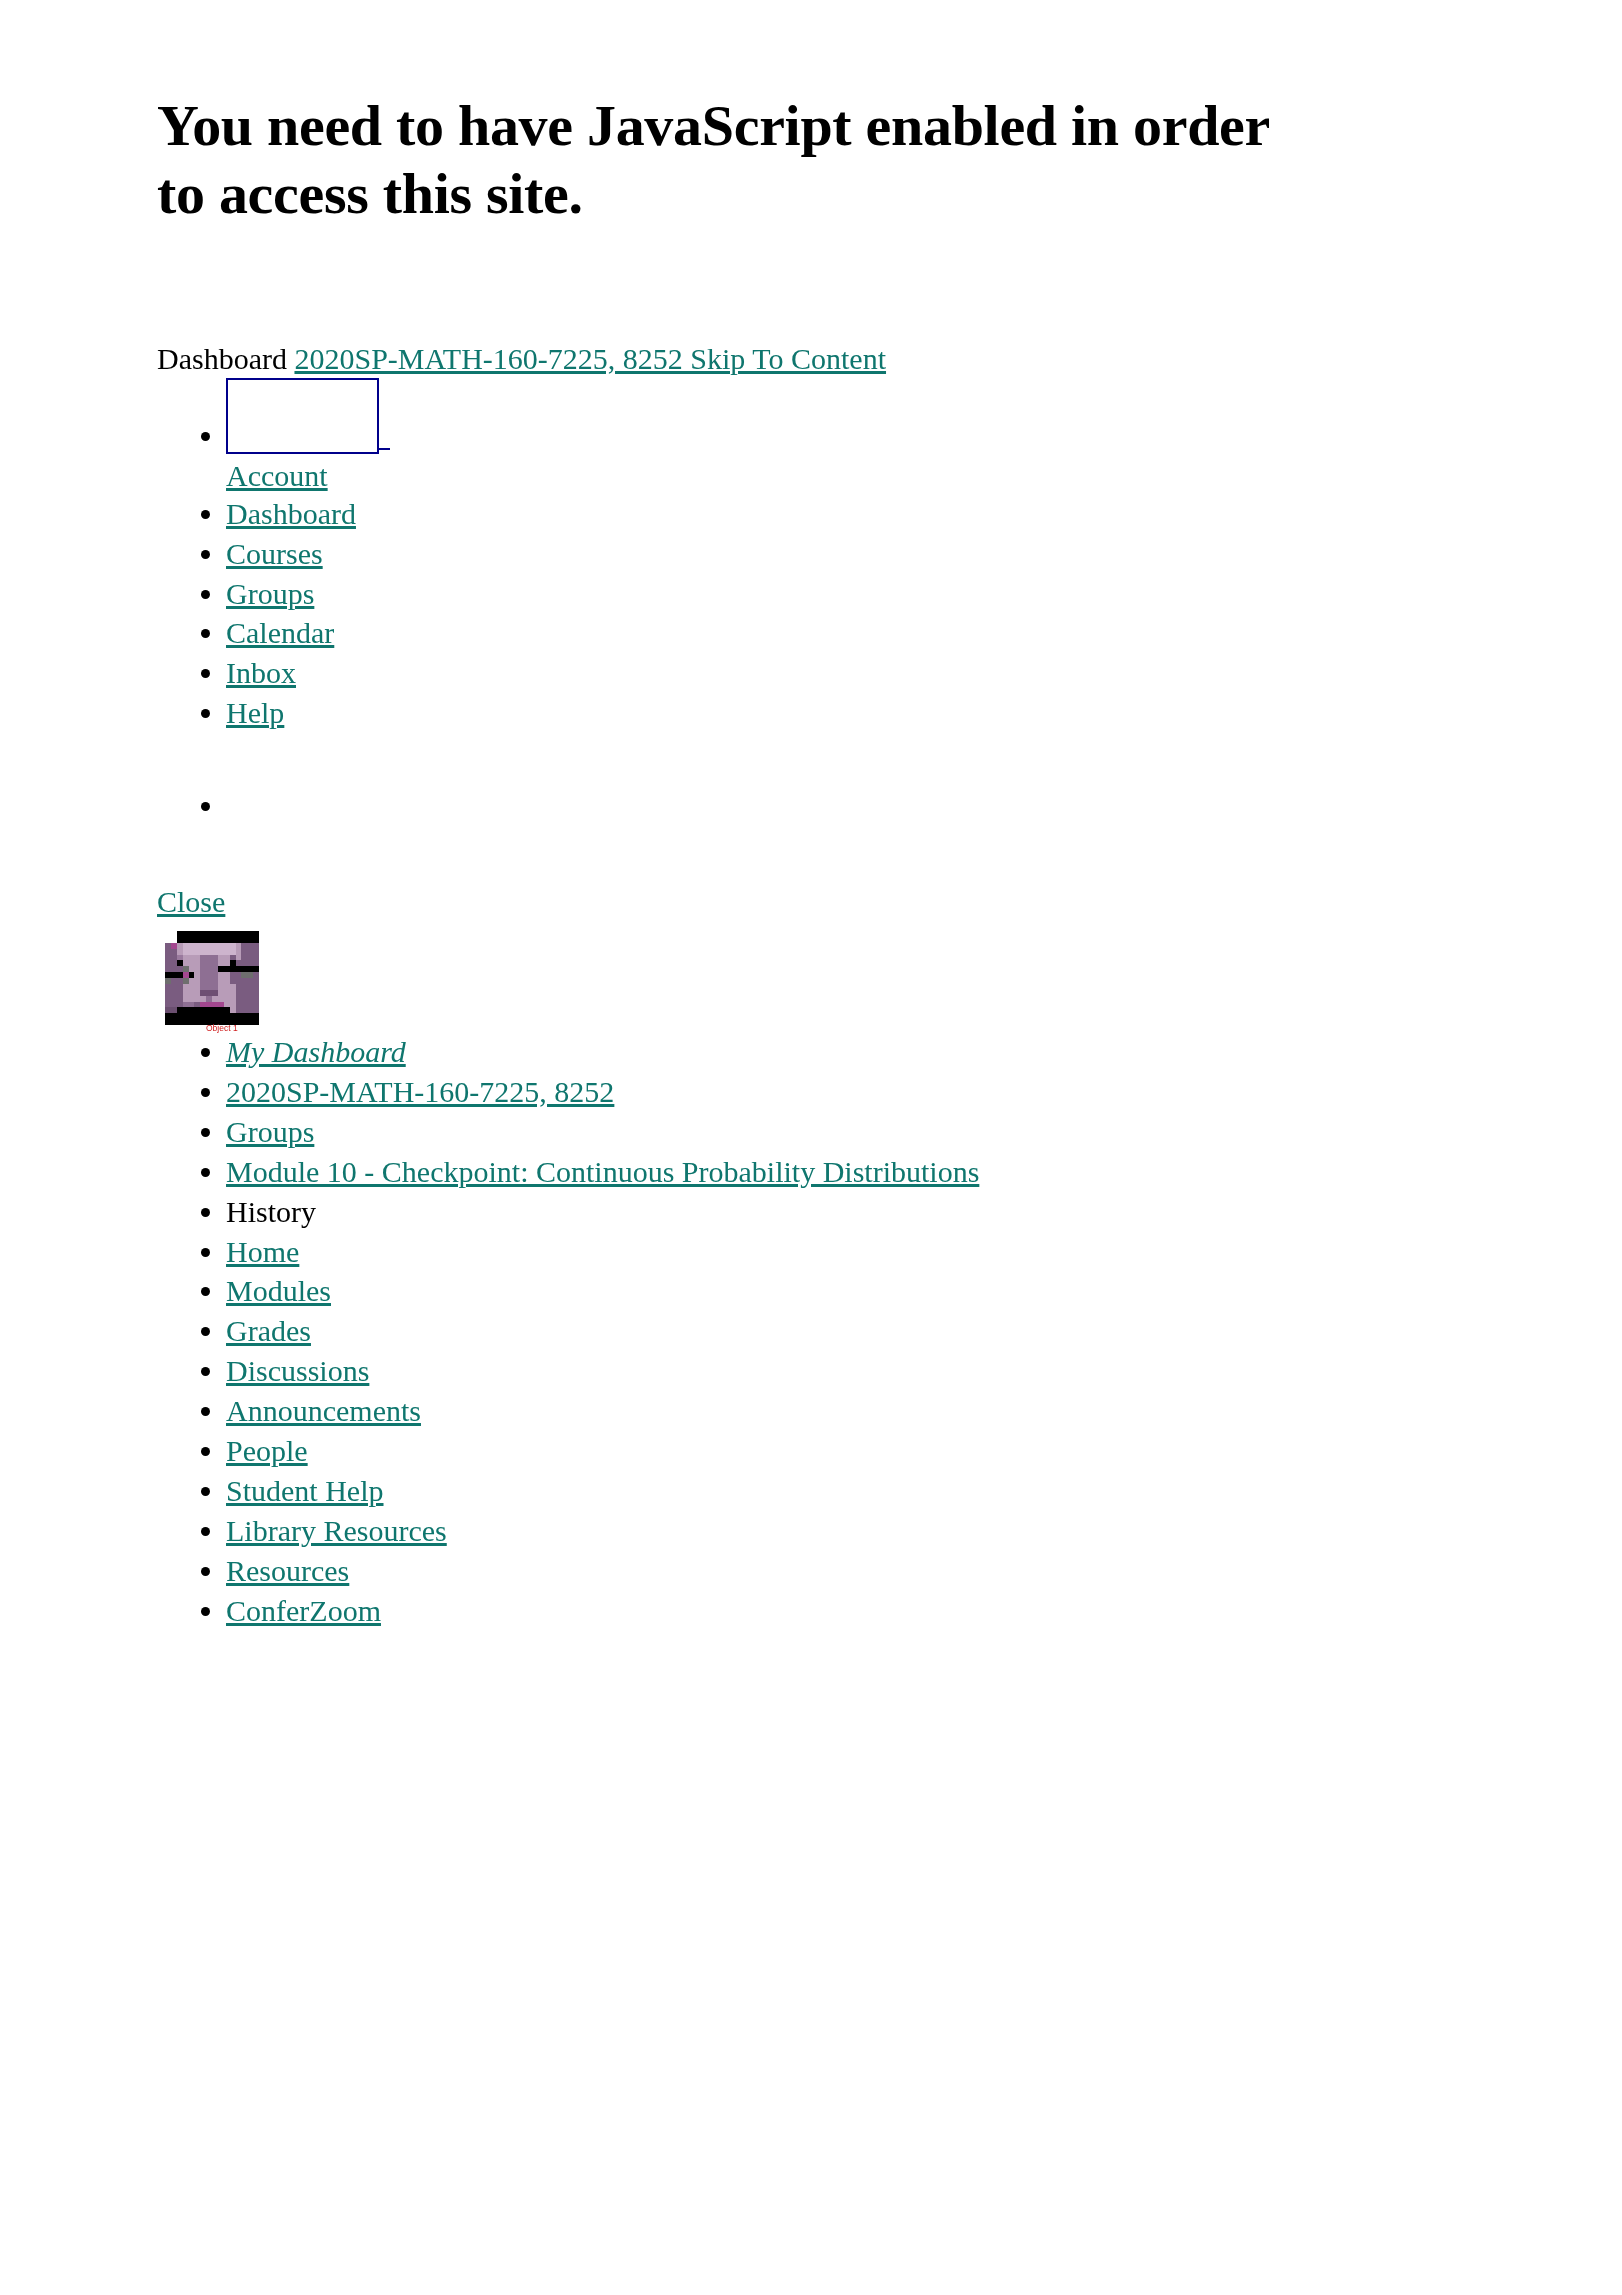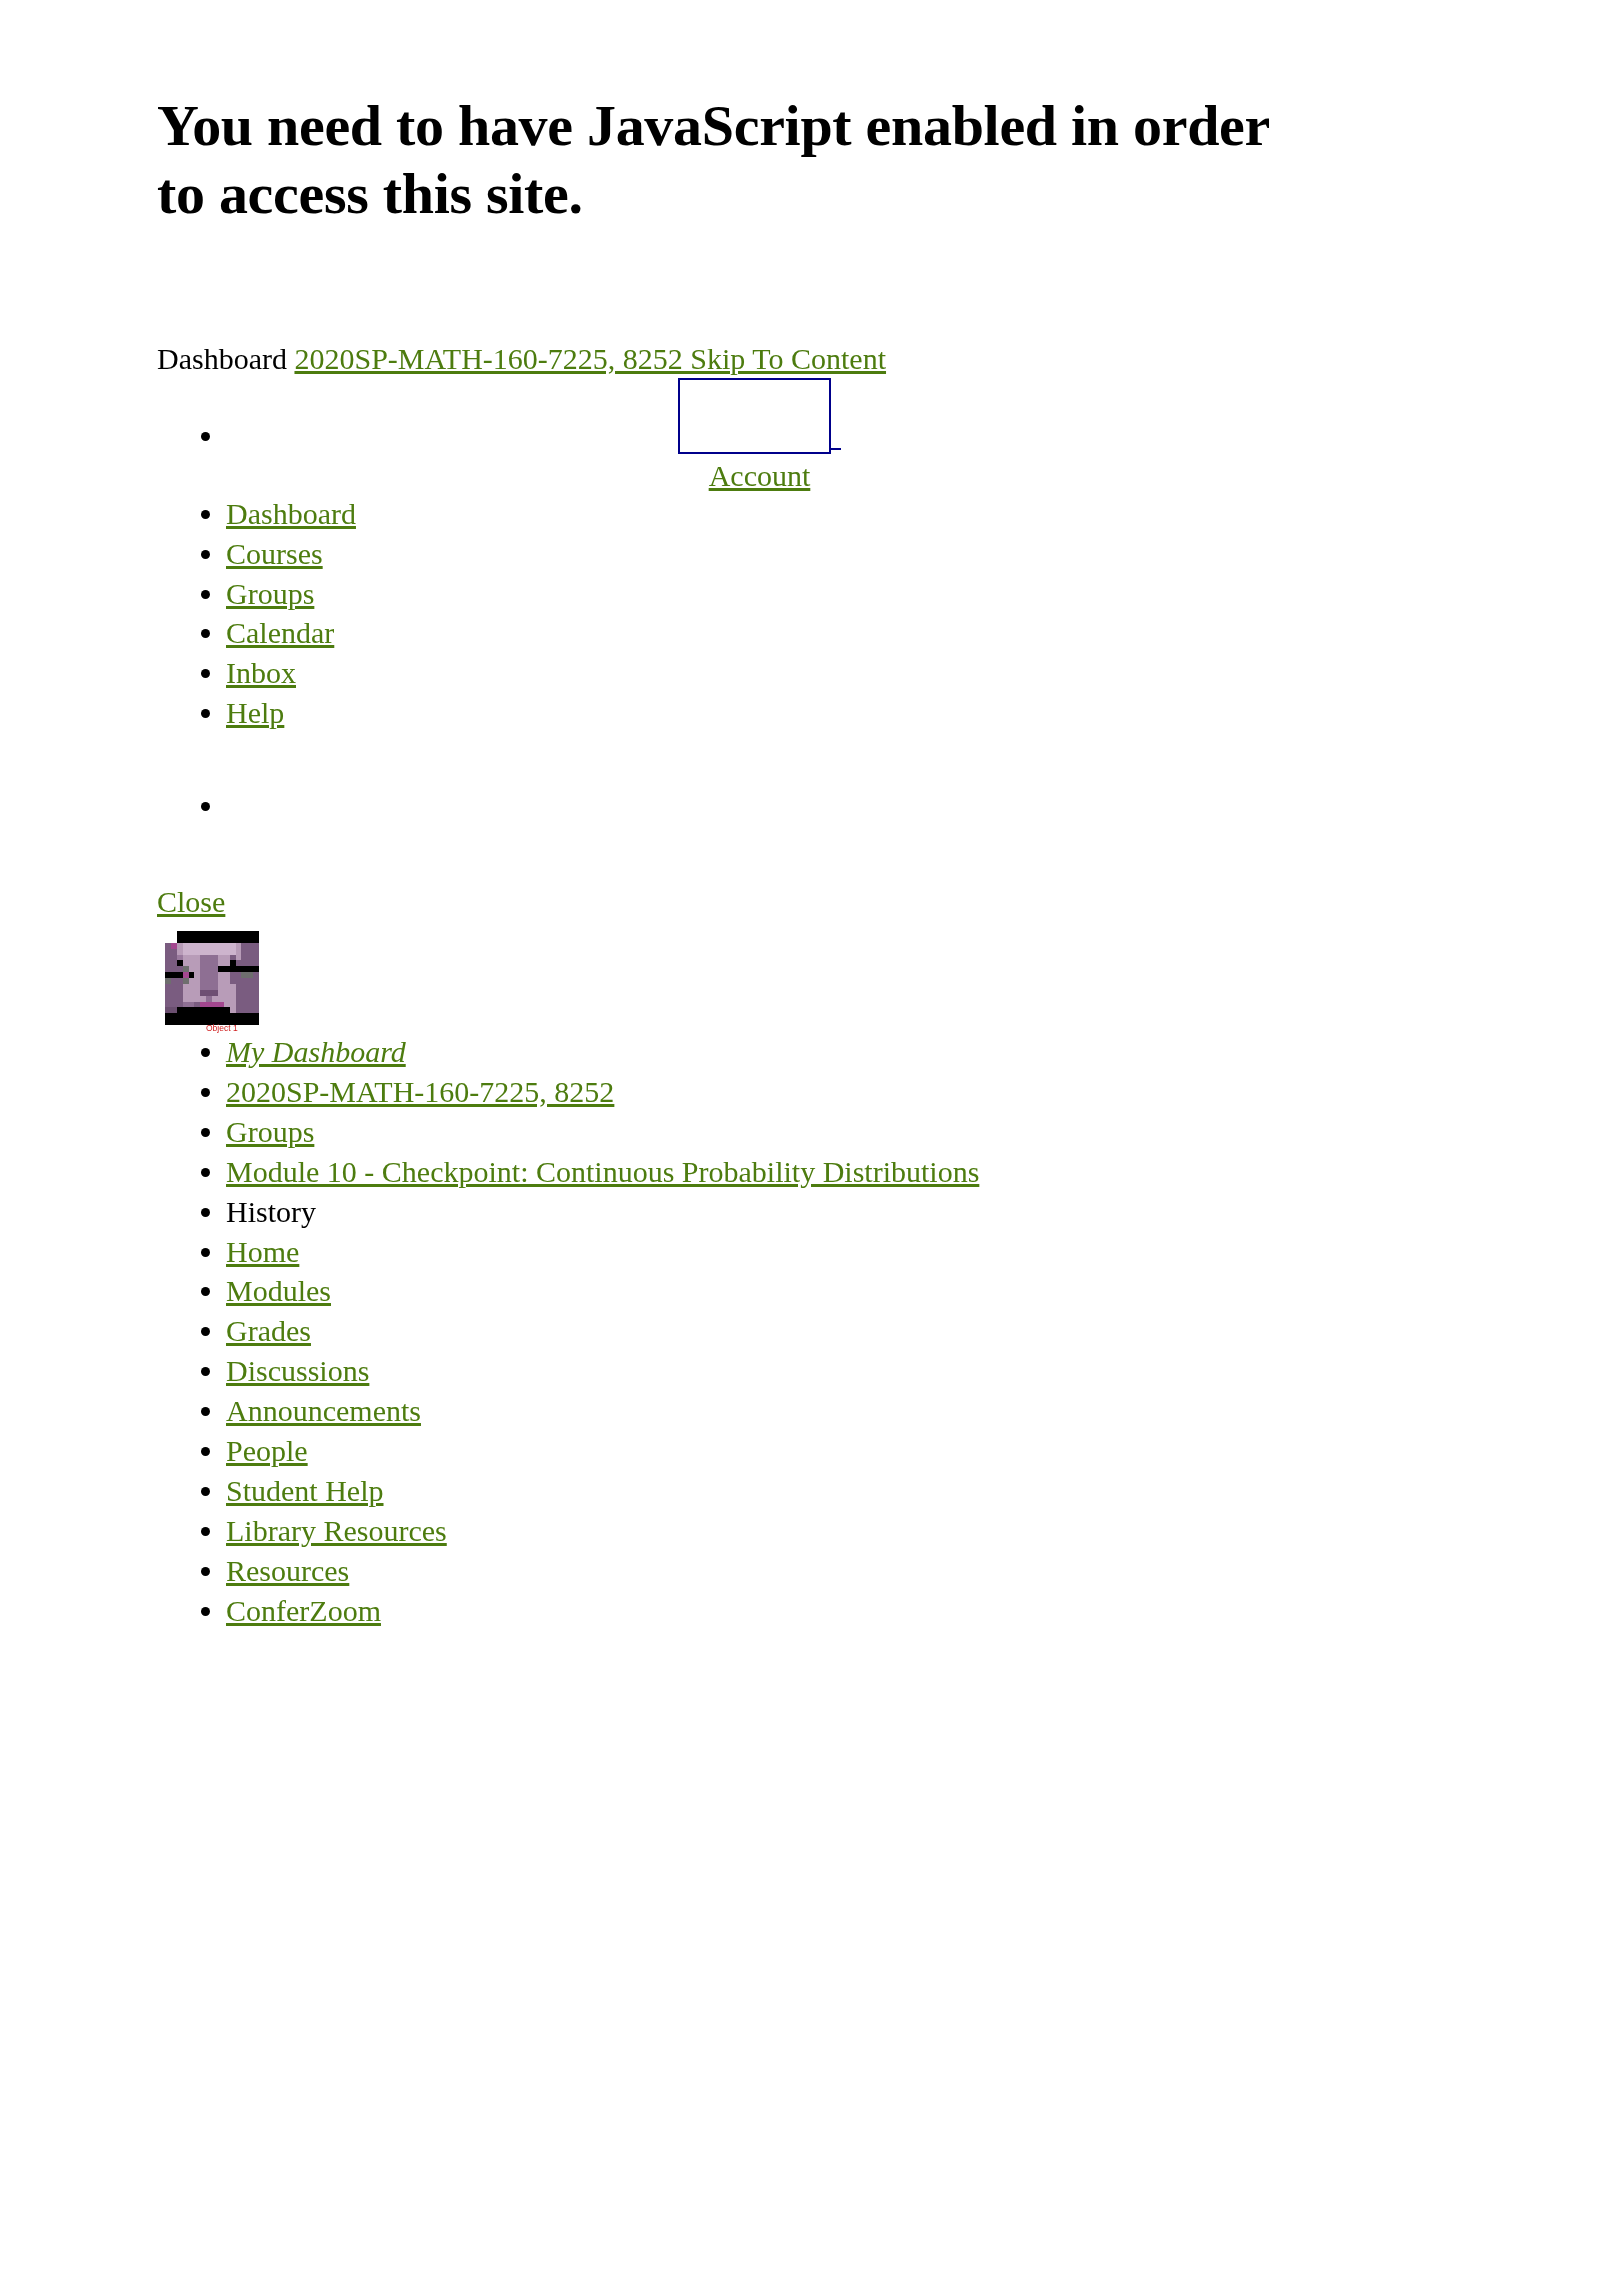--- a/index.html
+++ b/index.html
@@ -28,21 +28,21 @@
     padding-top: 92px;
     letter-spacing: -0.3px;
     max-width: 1348px;
   }
   .breadcrumb-line {
     font-size: 30px;
     line-height: 1.3;
     margin-top: 110px;
   }
   a.lnk {
-    color: #4d7c0f;
+    color: #0f766e;
     text-decoration: underline;
   }
 
   ul.plain {
     list-style-type: disc;
     margin: 0;
     padding-left: 69px;
     font-size: 30px;
     line-height: 1.33;
   }
@@ -66,21 +66,20 @@
   }
   .trailing-underscore {
     display: inline-block;
     width: 10.5px;
     border-bottom: 2.6px solid #00008B;
     vertical-align: bottom;
     margin-bottom: 3.9px;
   }
   .account-li {
     line-height: 1.2;
-    text-align: center;
   }
   .account-li .label-line {
     display: block;
     margin-top: 3.9px;
   }
 
   .empty-bullet-list {
     list-style-type: disc;
     margin: 0;
     padding-left: 69px;

